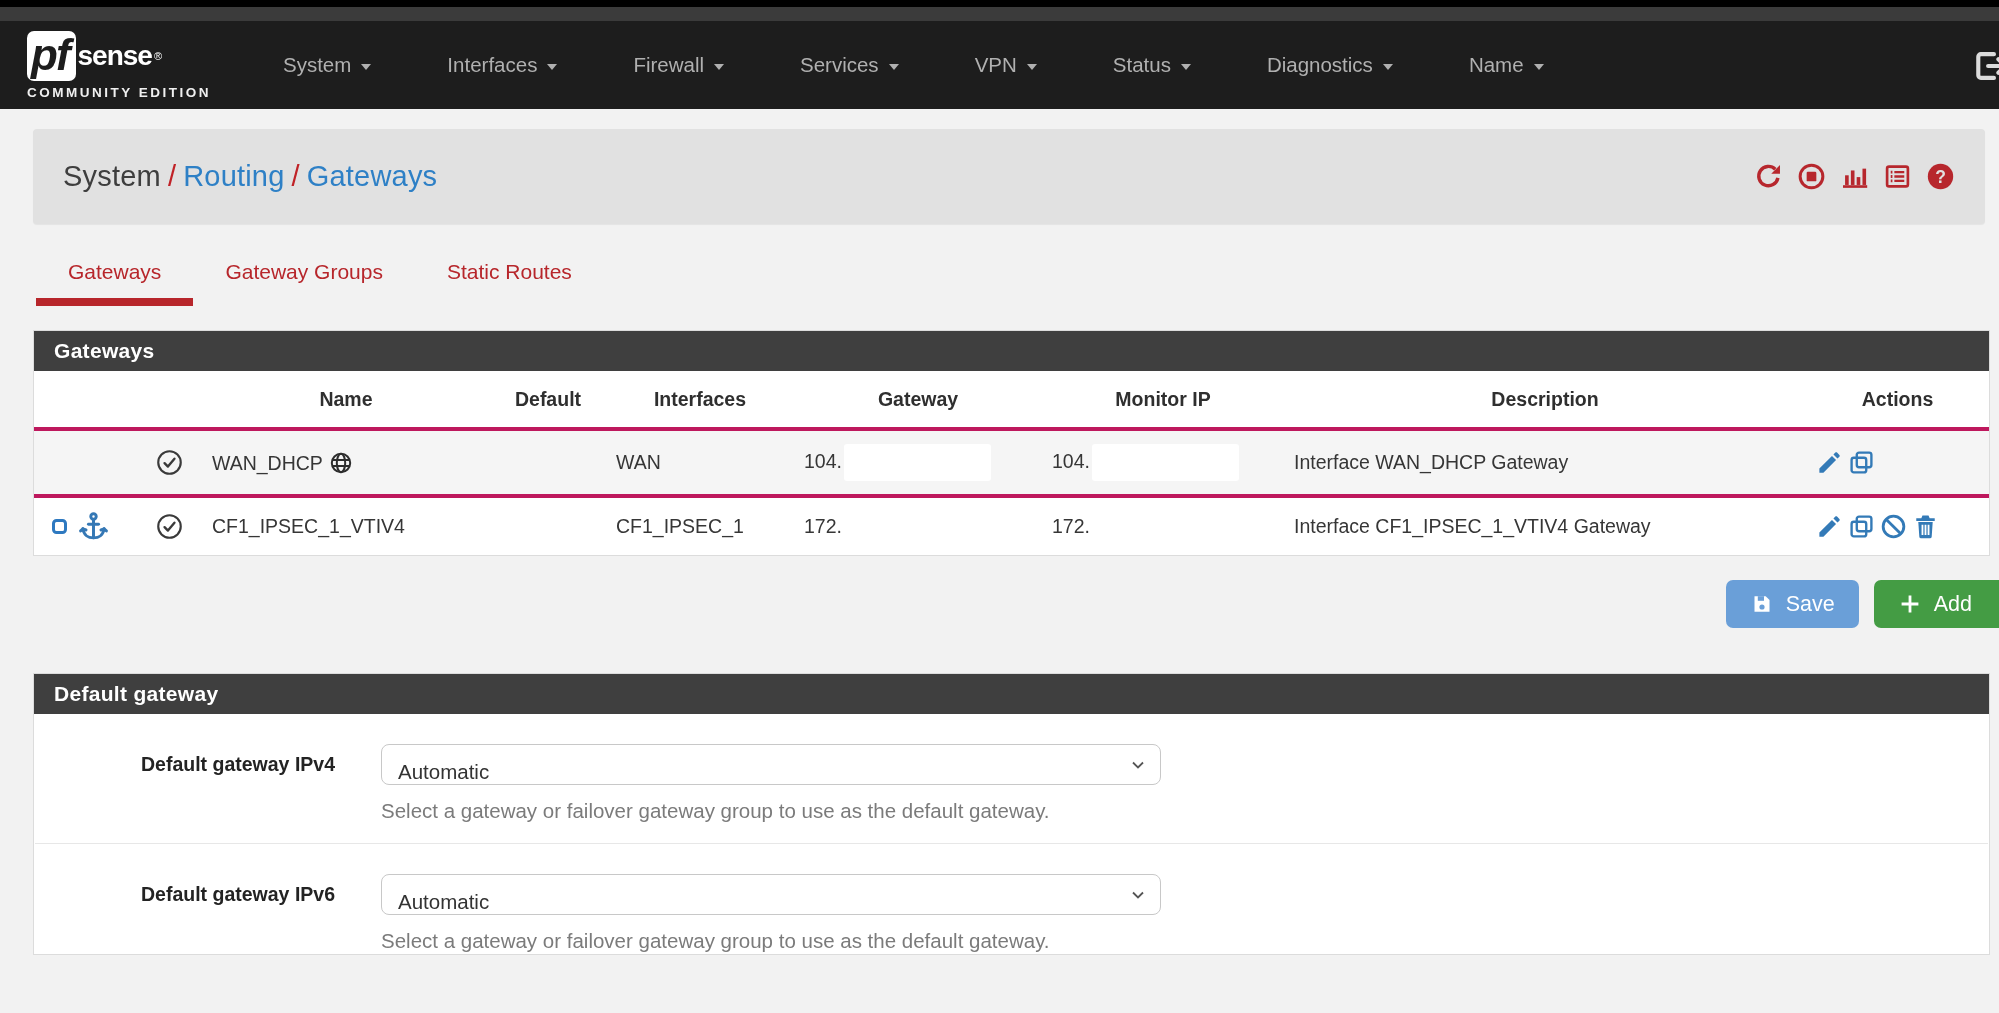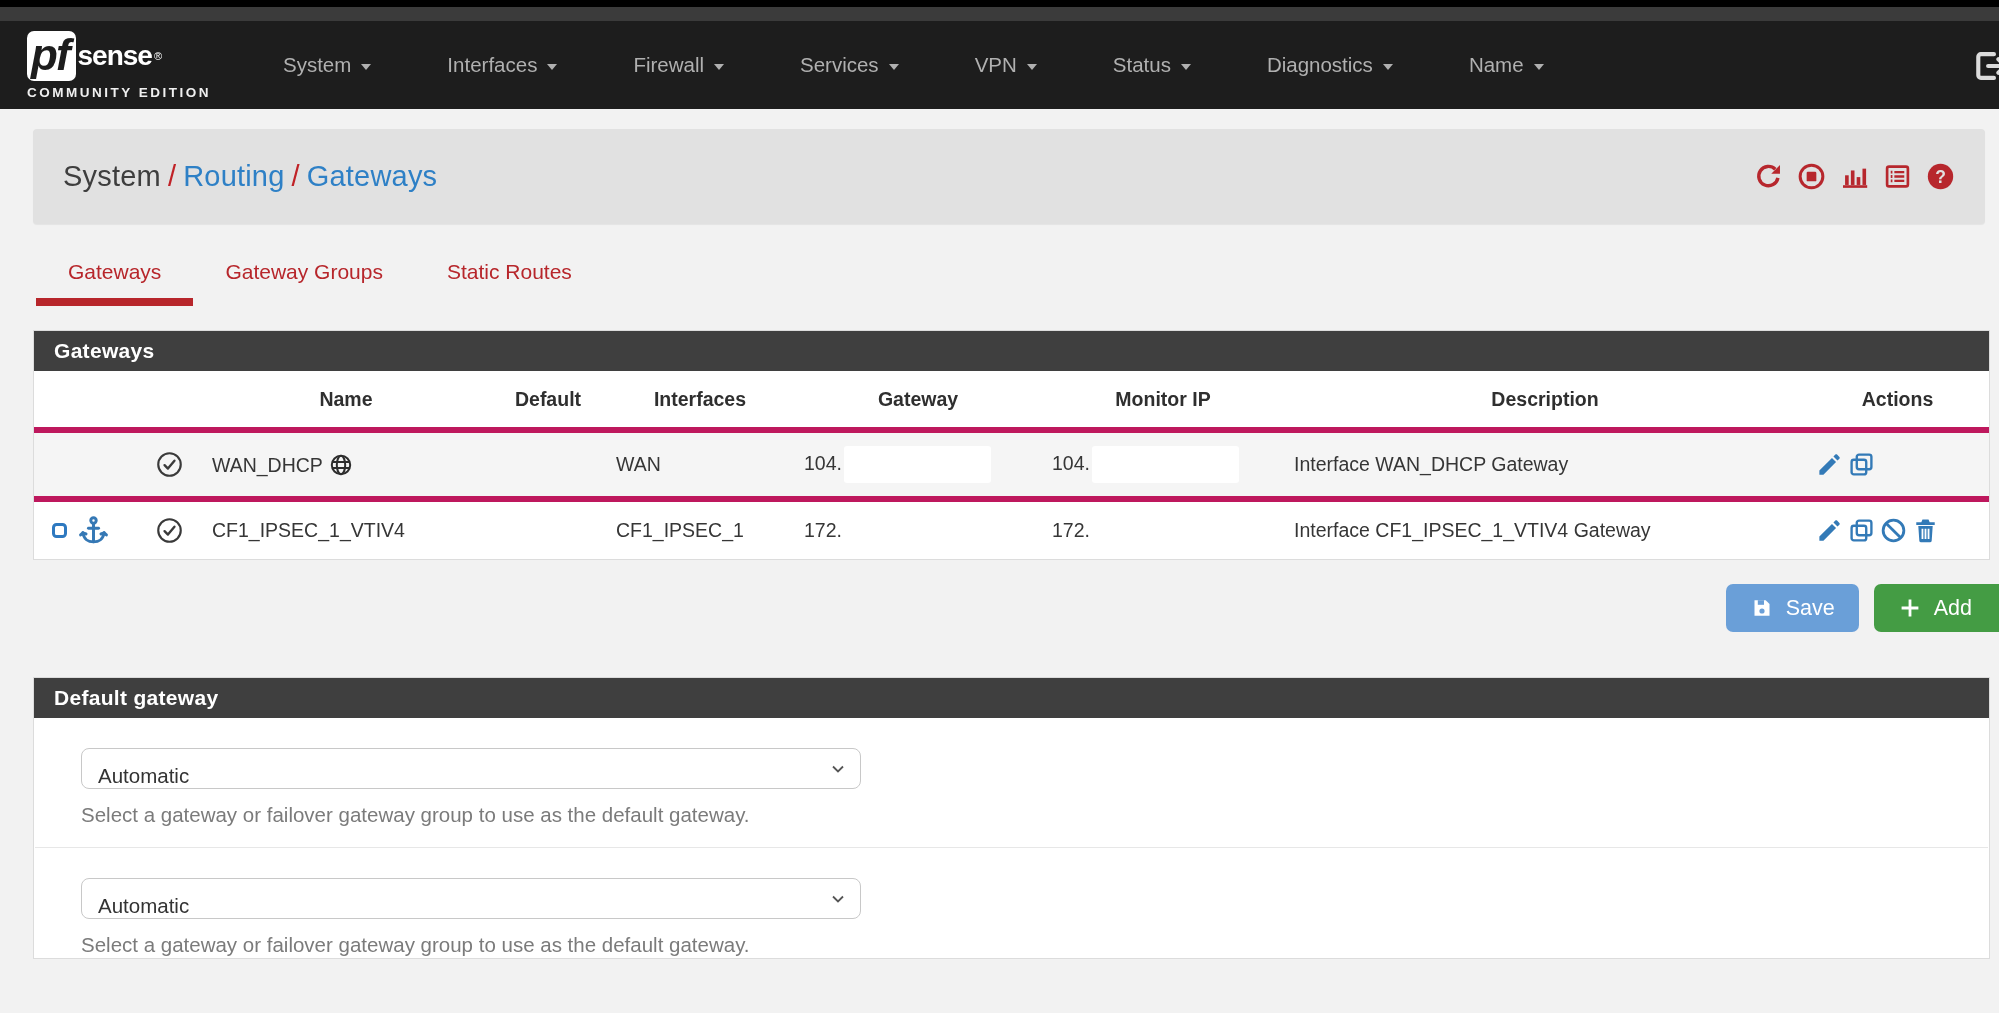--- a/index.html
+++ b/index.html
@@ -74,21 +74,21 @@
     background:#3f3f3f; color:#fff; font-weight:bold; font-size:21px;
     padding:8px 20px; letter-spacing:0.3px; height:40px; display:flex; align-items:center;
   }
 
   
   table { width:100%; border-collapse:collapse; font-size:19.5px; color:#363636; }
   th {
     text-align:center; font-weight:bold; color:#2f2f2f; padding:17px 10px 16px 10px;
     border-bottom:1px solid #d6d6d6; background:#fff; white-space:nowrap;
   }
-  td { padding:13px 10px; border-top:6px solid #be185d; vertical-align:middle; white-space:nowrap; }
+  td { padding:13px 10px; border-top:4px solid #be185d; vertical-align:middle; white-space:nowrap; }
   tr.stripe td { background:#f5f5f5; }
   .c-marker { padding-left:18px; }
   .marker-wrap { display:flex; align-items:center; column-gap:11px; }
   .default-square {
     width:15px; height:15px; border:3.5px solid #2e79c0; border-radius:4.5px;
     display:inline-block;
   }
   .anchor-ic { width:31px; height:31px; color:#3578b5; }
   .check-ic { width:27px; height:27px; color:#3a3a3a; display:block; }
   .globe-ic { width:24px; height:24px; color:#2d2d2d; margin-left:6px; vertical-align:-5px; }
@@ -396,31 +396,33 @@
         <use href="#i-plus"></use>
       </svg>
     <span>Add</span>
   </button>
 </div>
 
 <section class="panel dg-panel">
   <div class="panel-heading">Default gateway</div>
   <div class="panel-body">
     <div class="form-row bordered">
+      <div class="form-label">Default gateway IPv4</div>
       <div class="form-field">
         <div class="select">
           <span>Automatic</span>
           <svg class="chev" viewBox="0 0 20 20">
               <path d="M5 7.5l5 5 5-5" fill="none" stroke="currentColor" stroke-width="1.8"></path>
             </svg>
         </div>
         <div class="help">Select a gateway or failover gateway group to use as the default gateway.</div>
       </div>
     </div>
     <div class="form-row">
+      <div class="form-label">Default gateway IPv6</div>
       <div class="form-field">
         <div class="select">
           <span>Automatic</span>
           <svg class="chev" viewBox="0 0 20 20">
               <path d="M5 7.5l5 5 5-5" fill="none" stroke="currentColor" stroke-width="1.8"></path>
             </svg>
         </div>
         <div class="help">Select a gateway or failover gateway group to use as the default gateway.</div>
       </div>
     </div>

